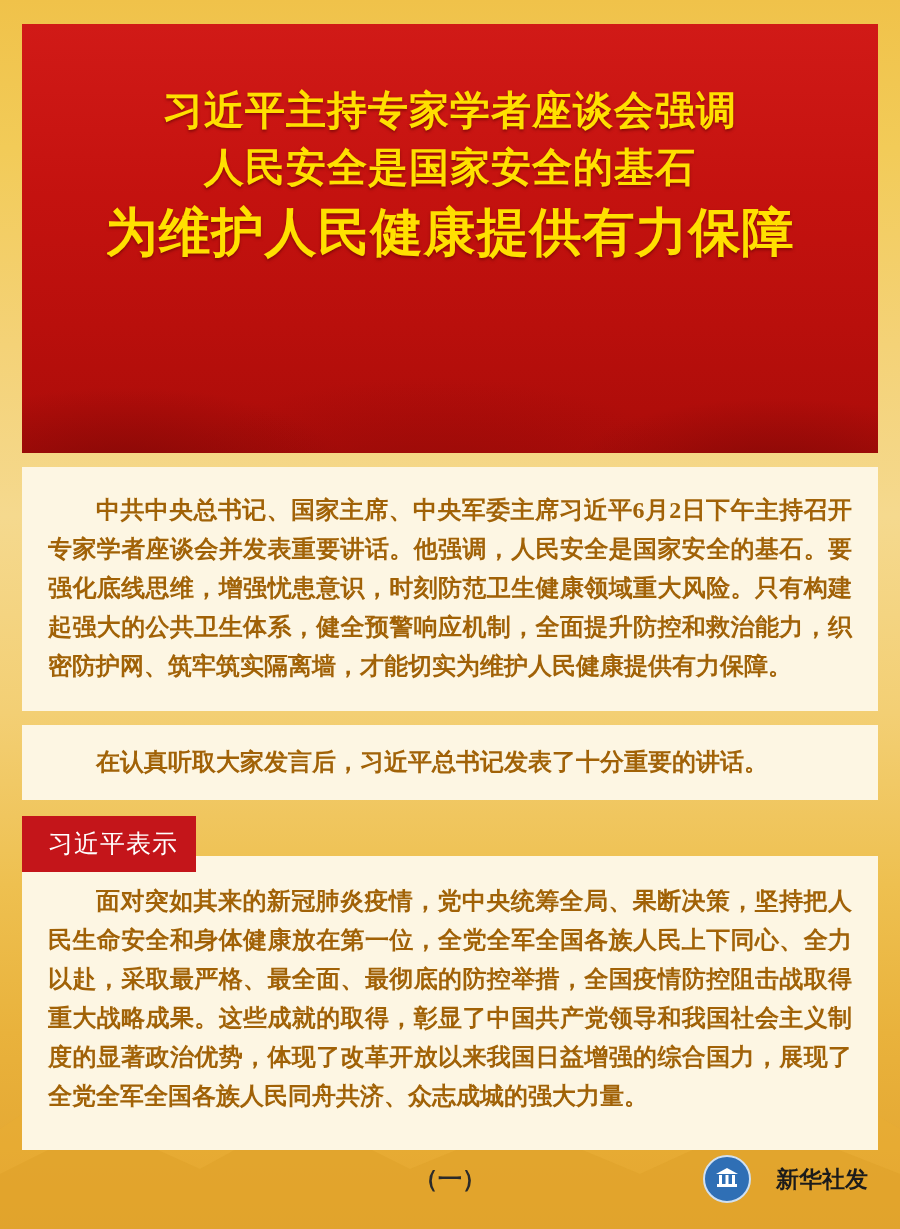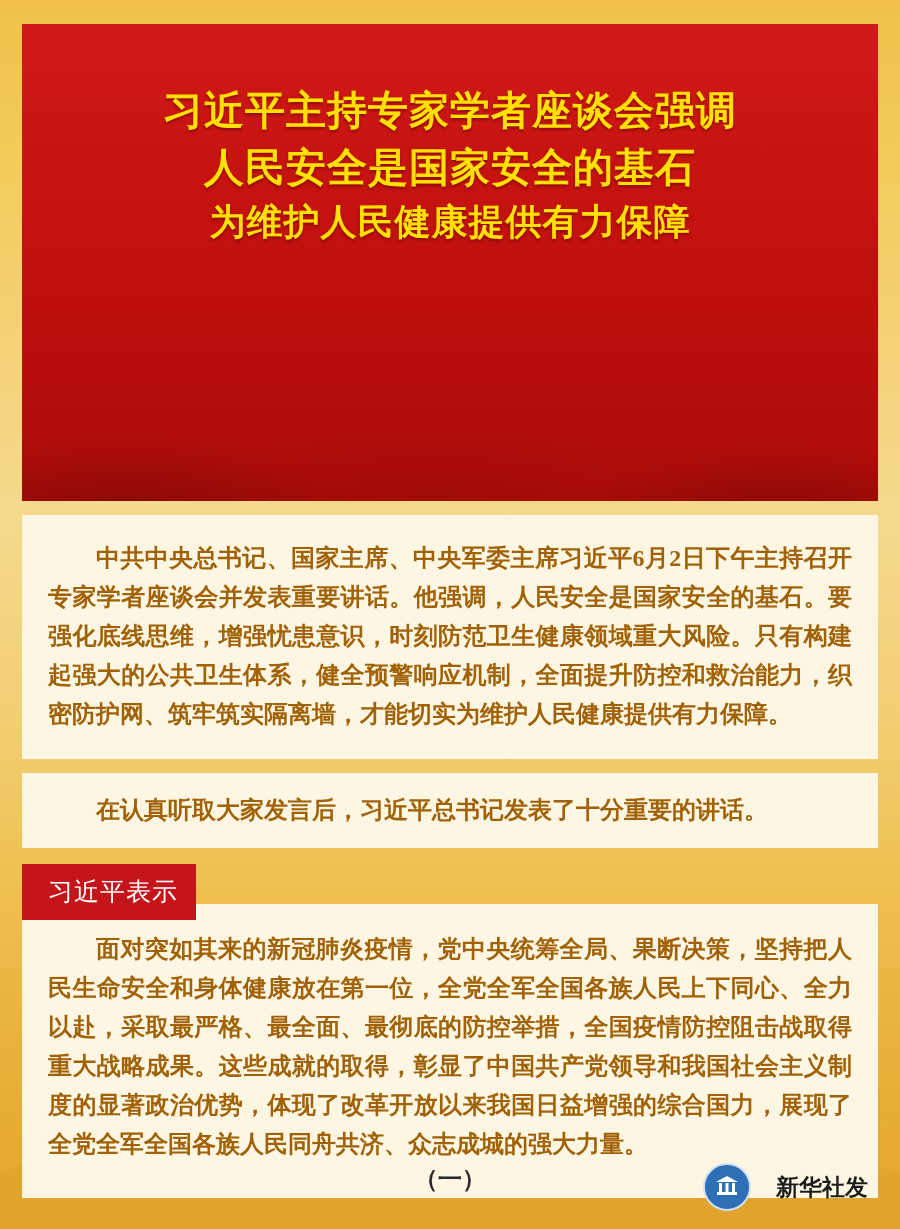--- a/index.html
+++ b/index.html
@@ -47,21 +47,21 @@
     position: absolute;
     left: 22px;
     right: 22px;
     top: 24px;
     bottom: 24px;
   }
 
   
   .title-block {
     position: relative;
-    height: 477px;
+    height: 429px;
     background:
       linear-gradient(180deg, #d11a17 0%, #c4120f 40%, #b90f0c 70%, #ab0c09 100%);
     overflow: hidden;
   }
   .title-block::after {
     
     content: "";
     position: absolute;
     left: 0; right: 0; bottom: 0;
     height: 180px;
@@ -79,21 +79,21 @@
   .title-line {
     font-family: "DejaVu Sans", "Liberation Sans", sans-serif;
     font-weight: bold;
     color: #ffe000;
     letter-spacing: 1px;
     line-height: 1.42;
     text-shadow: 0 2px 3px rgba(90,0,0,0.55);
   }
   .title-line.l1 { font-size: 40px; }
   .title-line.l2 { font-size: 40px; }
-  .title-line.l3 { font-size: 36px; }
+  .title-line.l3 { font-size: 52px; }
 
   
   .panel {
     background: #fdf6e3;
     margin: 14px 0 0 0;
     padding: 22px 26px 22px 26px;
     box-sizing: border-box;
     color: #a16207;
   }
   .panel p {
@@ -152,21 +152,21 @@
     top: 12px;
     text-align: center;
     font-size: 24px;
     font-weight: bold;
     color: #2a2a2a;
     font-family: "Liberation Serif", "DejaVu Serif", serif;
   }
   .brand {
     position: absolute;
     right: 10px;
-    top: 12px;
+    top: 4px;
     display: flex;
     align-items: center;
     gap: 25px;
   }
   .brand-logo {
     width: 44px;
     height: 44px;
     border-radius: 50%;
     background: #2f6fb5;
     display: flex;

